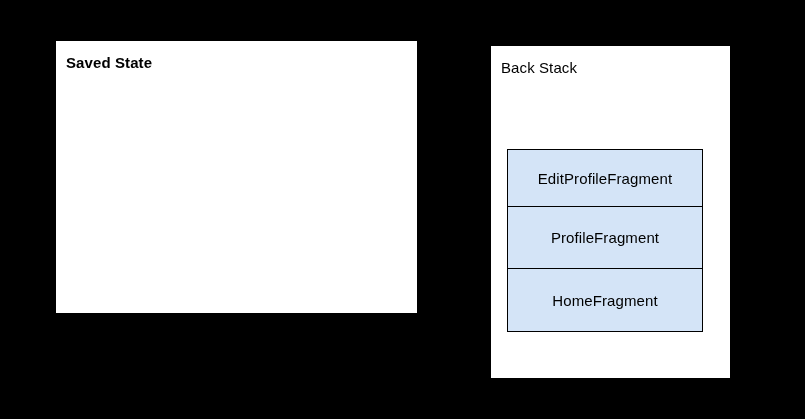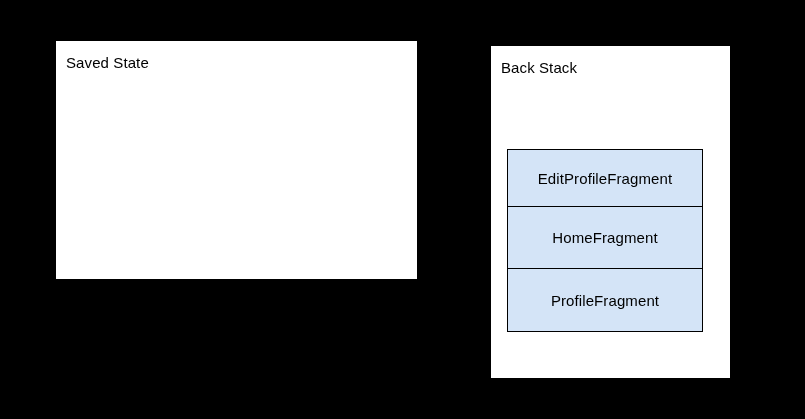--- a/index.html
+++ b/index.html
@@ -20,21 +20,22 @@
   
   .panel {
     position: absolute;
     background: #ffffff;
     box-sizing: border-box;
   }
   #saved-state-panel {
     left: 56px;
     top: 41px;
     width: 361px;
-    height: 238px;
+    height: 272px;
+    font-weight: bold;
   }
   #back-stack-panel {
     left: 491px;
     top: 46px;
     width: 239px;
     height: 332px;
   }
 
   
   .panel-title {
@@ -94,18 +95,18 @@
   <div class="panel" id="saved-state-panel">
     <div class="panel-title">Saved State</div>
     <div class="panel-body"></div>
   </div>
 
   <div class="panel" id="back-stack-panel">
     <div class="panel-title">Back Stack</div>
 
     <div id="fragment-stack">
       <div class="fragment-box">EditProfileFragment</div>
+      <div class="fragment-box">ProfileFragment</div>
       <div class="fragment-box">HomeFragment</div>
-      <div class="fragment-box">ProfileFragment</div>
     </div>
   </div>
 
 </div>
 
 </body></html>

